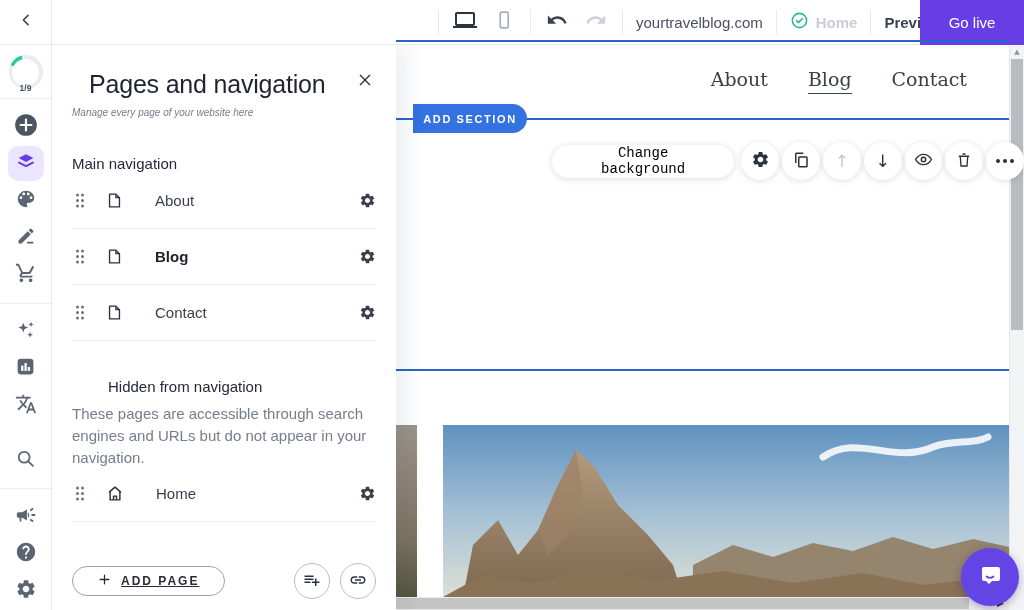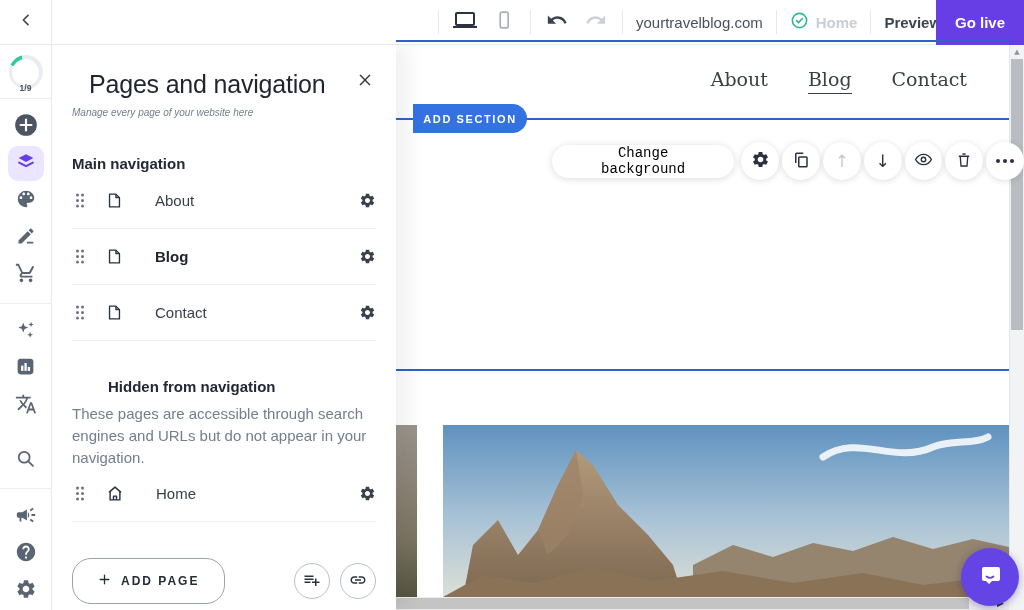--- a/index.html
+++ b/index.html
@@ -9,51 +9,51 @@
 
   
   .topbar { position:absolute; left:0; top:0; width:1024px; height:45px; background:#fff; border-bottom:1px solid #e7e9ee; z-index:30; }
   .back-btn { position:absolute; left:0; top:0; width:52px; height:44px; border-right:1px solid #e7e9ee; display:flex; align-items:center; justify-content:center; cursor:pointer; color:#3e4650; }
   .topbar-group { position:absolute; left:438px; top:0; height:44px; display:flex; align-items:center; gap:13px; }
   .vdiv { width:1px; height:24px; background:#e7e9ee; }
   .tb-icon { display:flex; align-items:center; justify-content:center; width:26px; height:26px; cursor:pointer; }
   .domain { font-size:15px; color:#49505e; }
   .saved { display:flex; align-items:center; gap:7px; font-size:15px; color:#c9cdd5; font-weight:600; }
   .preview { font-size:15px; color:#3c4450; font-weight:600; cursor:pointer; }
-  .golive { position:absolute; right:0; top:0; width:88px; height:45px; border:none; background:#673de6; color:#fff; font-family:inherit; font-size:15px; font-weight:700; cursor:pointer; }
+  .golive { position:absolute; right:0; top:0; width:104px; height:45px; border:none; background:#673de6; color:#fff; font-family:inherit; font-size:15px; font-weight:400; cursor:pointer; }
 
   
   .rail { position:absolute; left:0; top:45px; width:52px; bottom:0; background:#fff; border-right:1px solid #e7e9ee; display:flex; flex-direction:column; align-items:center; z-index:25; }
   .progress-ring { width:34px; height:34px; margin-top:10px; border-radius:50%; background:conic-gradient(from -65deg, #2ec9a0 0 14%, #e9ecf0 14% 100%); position:relative; display:flex; align-items:center; justify-content:center; cursor:pointer; }
   .progress-ring::before { content:""; position:absolute; width:27px; height:27px; background:#fff; border-radius:50%; }
   .progress-text { position:relative; font-size:8.5px; font-weight:700; color:#4a5260; z-index:1;margin-top:32px; }
   .rail-div { width:51px; height:1px; background:#eceef2; margin:9px 0; }
   .rail-btn { width:40px; height:38px; display:flex; align-items:center; justify-content:center; color:#5b6472; cursor:pointer; }
   .rail-btn.active { width:36px; height:36px; margin:1px 0; background:#ece5ff; border-radius:10px; color:#673de6; }
   .rail-gap { height:18px; }
 
   
   .panel { position:absolute; left:52px; top:45px; width:344px; bottom:0; background:#fff; box-shadow:10px 0 20px rgba(25,35,60,.08); z-index:20; }
   .panel-title { position:absolute; left:20px; top:25px; font-size:25px; font-weight:400; color:#1f2430; letter-spacing:-.2px;margin-left:17px; }
   .panel-close { position:absolute; right:18px; top:24px; width:26px; height:26px; display:flex; align-items:center; justify-content:center; cursor:pointer; color:#2d333c; }
   .panel-sub { position:absolute; left:20px; top:62px; width:290px; font-size:10px; color:#747e8c;font-style:italic; }
-  .sec-heading { font-size:15px; font-weight:700; color:#232936; }
+  .sec-heading { font-size:15px; font-weight:400; color:#232936; }
   .main-heading { position:absolute; left:20px; top:110px; }
   .rows { position:absolute; left:20px; right:20px; top:128px; }
   .prow { height:56px; display:flex; align-items:center; border-bottom:1px solid #eceef2; cursor:pointer; }
   .drag { color:#6b7280; display:flex; margin-left:2px; cursor:grab; }
   .prow .pgicon { margin-left:20px; color:#2a3240; display:flex; }
   .prow .plabel { margin-left:32px; font-size:15px; color:#39404c; }
   .prow .plabel.bold { font-weight:700; color:#20252e; }
   .prow .rowgear { margin-left:auto; color:#39404c; display:flex; cursor:pointer; }
   .hidden-heading { position:absolute; left:20px; top:333px;margin-left:36px; }
   .hidden-desc { position:absolute; left:20px; top:358px; width:295px; font-size:15px; line-height:1.45; color:#747e8c; }
   .home-row { position:absolute; left:20px; right:20px; top:421px; }
   .panel-footer { position:absolute; left:20px; right:20px; bottom:9px; height:40px; display:flex; align-items:center; }
-  .addpage { height:46px; padding:0 25px; border:1px solid #9aa3ad; border-radius:19px; background:#fff; display:flex; align-items:center; gap:10px; font-family:inherit; font-size:12px; font-weight:600; letter-spacing:2px; color:#262c36; cursor:pointer; }
+  .addpage { height:30px; padding:0 25px; border:1px solid #9aa3ad; border-radius:19px; background:#fff; display:flex; align-items:center; gap:10px; font-family:inherit; font-size:12px; font-weight:600; letter-spacing:2px; color:#262c36; cursor:pointer;text-decoration:underline; }
   .circ-btn { width:36px; height:36px; border-radius:50%; border:1px solid #b7bec9; background:#fff; display:flex; align-items:center; justify-content:center; color:#2a3240; cursor:pointer; }
   .circ-btn + .circ-btn { margin-left:10px; }
   .footer-right { margin-left:auto; display:flex; }
 
   
   .content { position:absolute; left:396px; top:45px; right:0; bottom:0; background:#fff; z-index:5; }
   .blue-line { position:absolute; height:2px; background:#2d63c8; left:0; right:15px; }
   .line-top { position:absolute; top:40px; left:396px; width:613px; height:2px; background:#2d63c8; z-index:31; }
   .line-mid { top:73px; }
   .line-bot { top:324px; }

